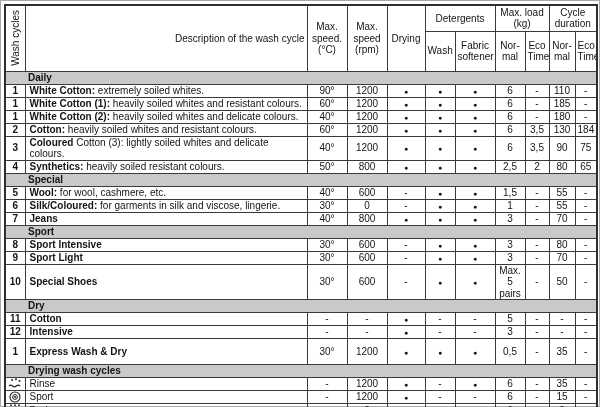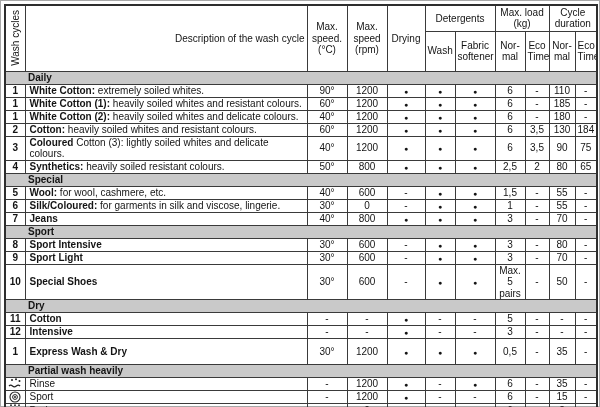--- a/index.html
+++ b/index.html
@@ -283,21 +283,21 @@
           <td>1200</td>
           <td><span class="dot">●</span></td>
           <td><span class="dot">●</span></td>
           <td><span class="dot">●</span></td>
           <td>0,5</td>
           <td>-</td>
           <td>35</td>
           <td>-</td>
         </tr>
         <tr class="band">
-          <td colspan="11">Partial wash heavily</td>
+          <td colspan="11">Drying wash cycles</td>
         </tr>
         <tr class="r">
           <td class="iconcell">
             <svg width="14" height="12" viewBox="0 0 14 12">
               <g fill="#222">
                 <circle cx="4" cy="2" r="1"></circle>
                 <circle cx="8" cy="1.3" r="1"></circle>
                 <circle cx="11.5" cy="3" r="1"></circle>
               </g>
               <path d="M1 8 Q2.6 6.2 4.5 8 Q6.4 9.8 8.3 8 Q10.2 6.2 12.1 8" fill="none" stroke="#222" stroke-width="1.2"></path>

